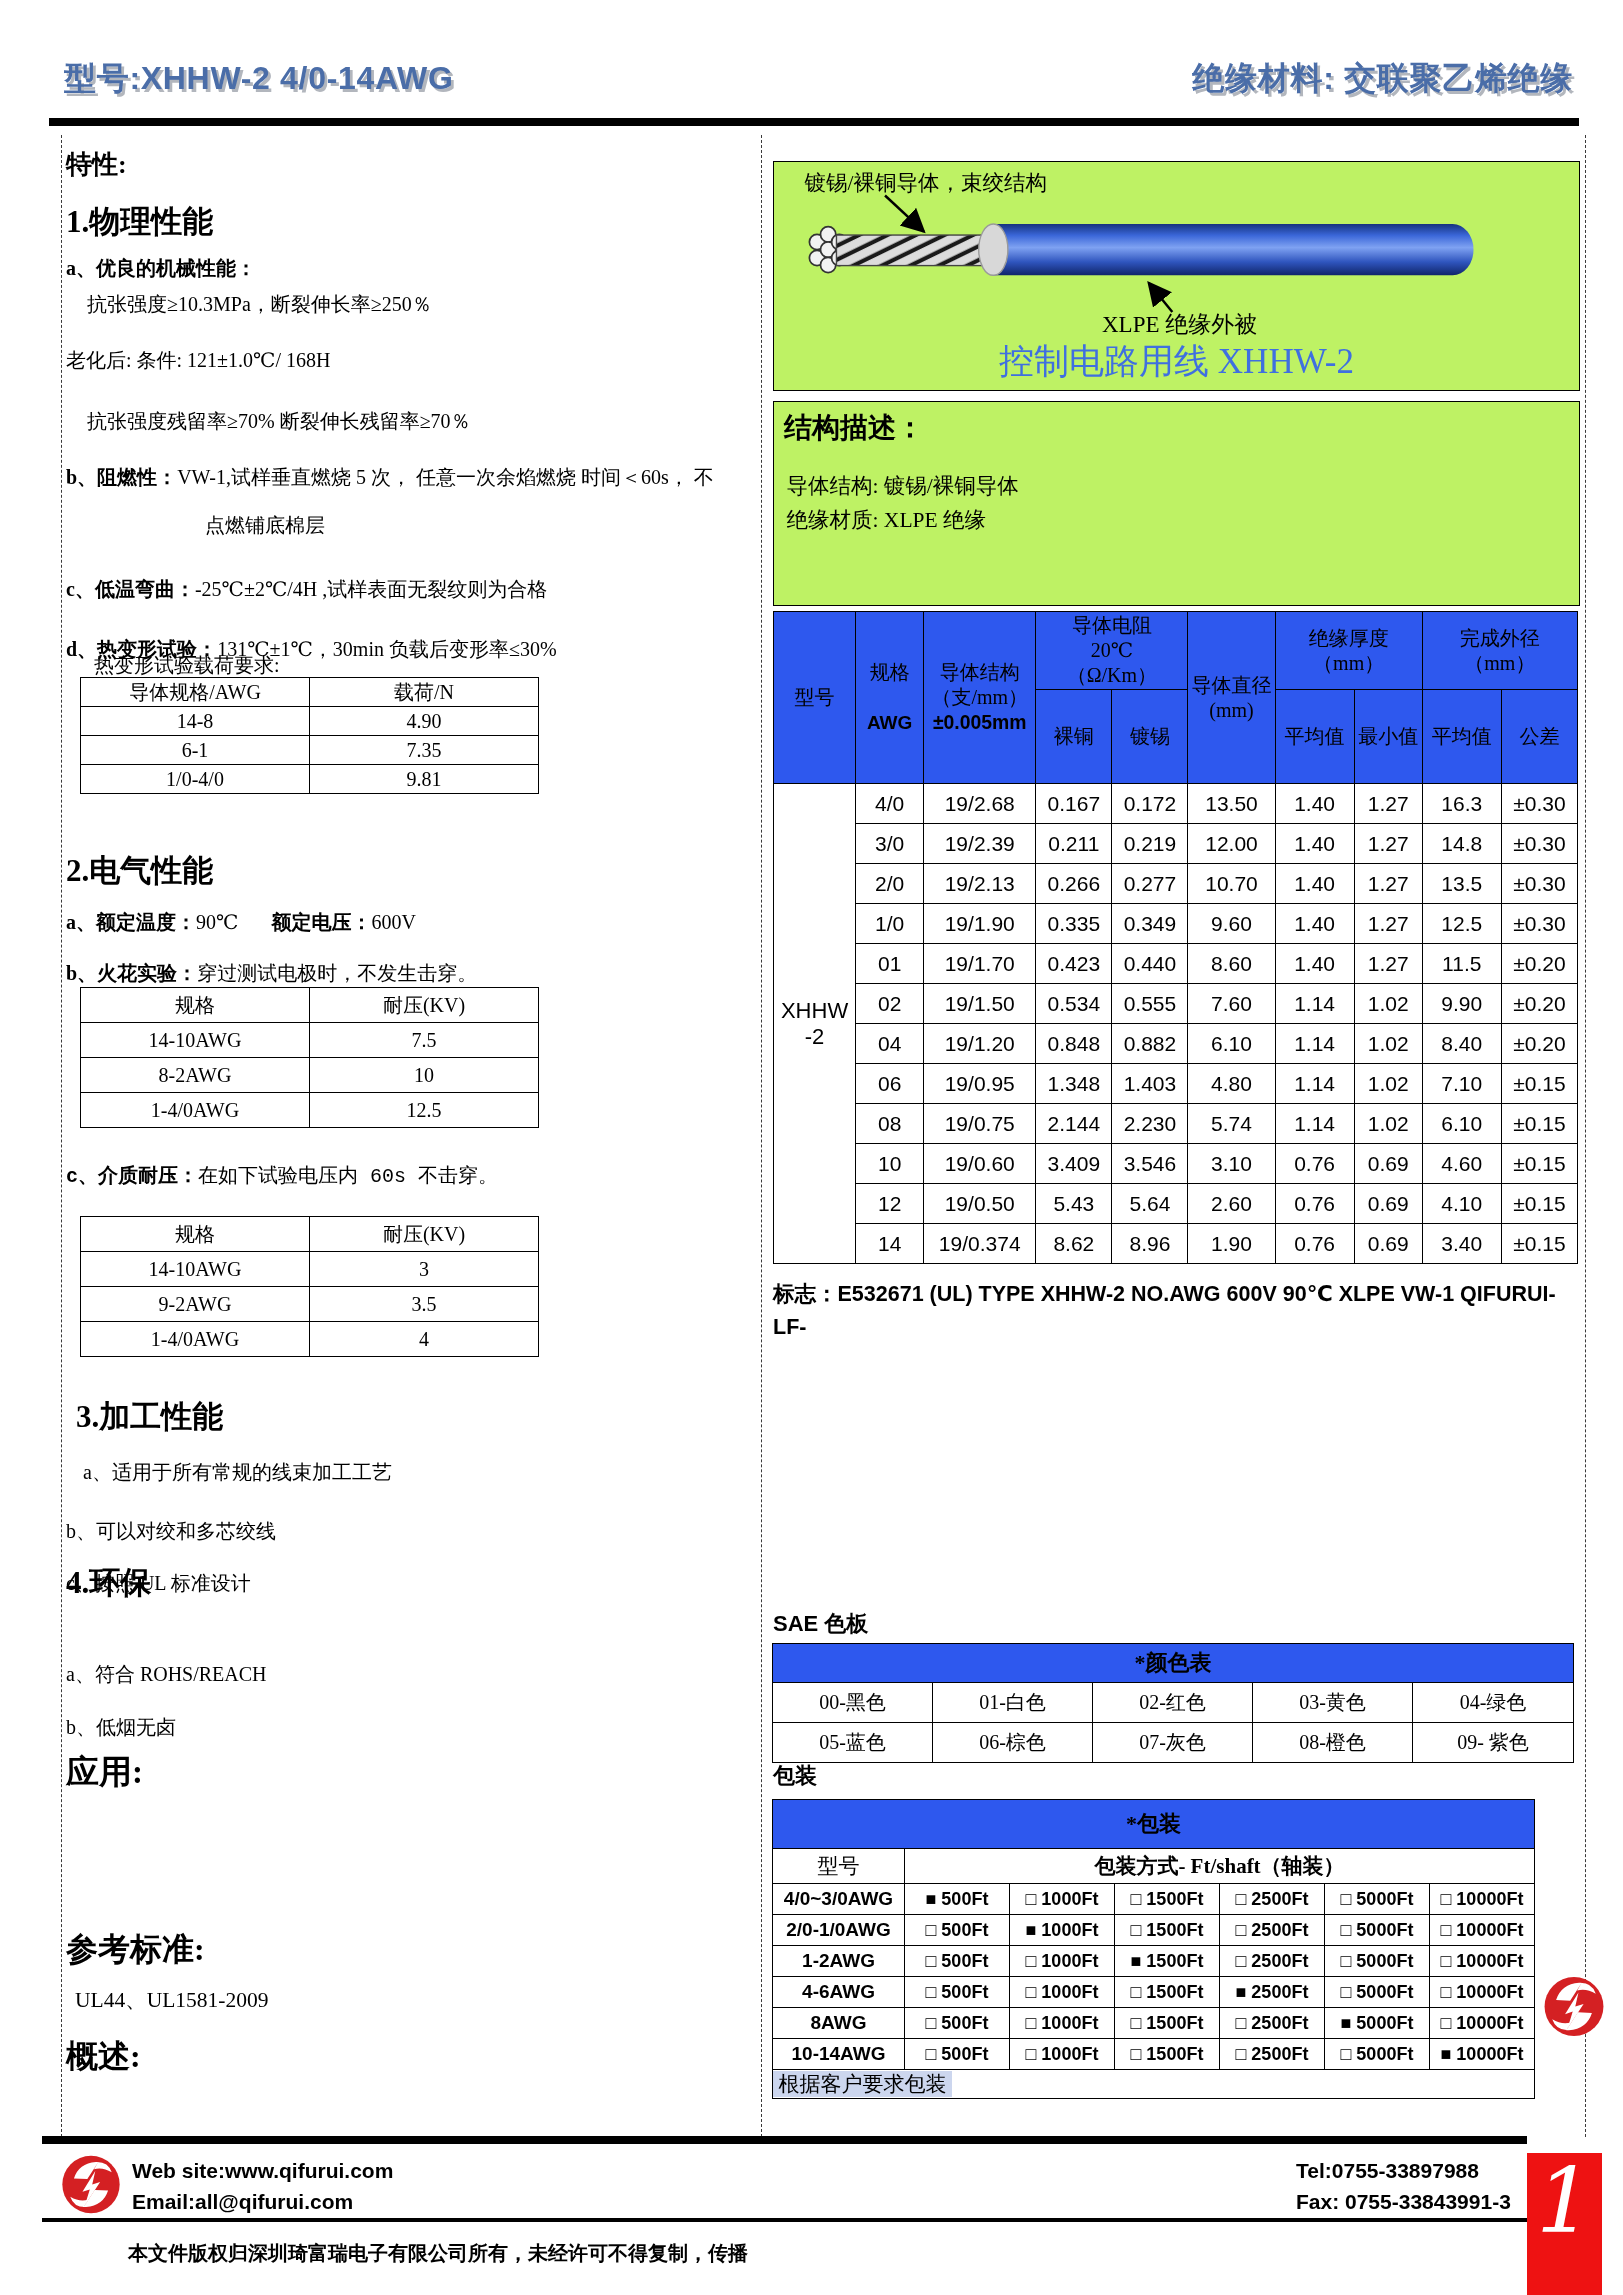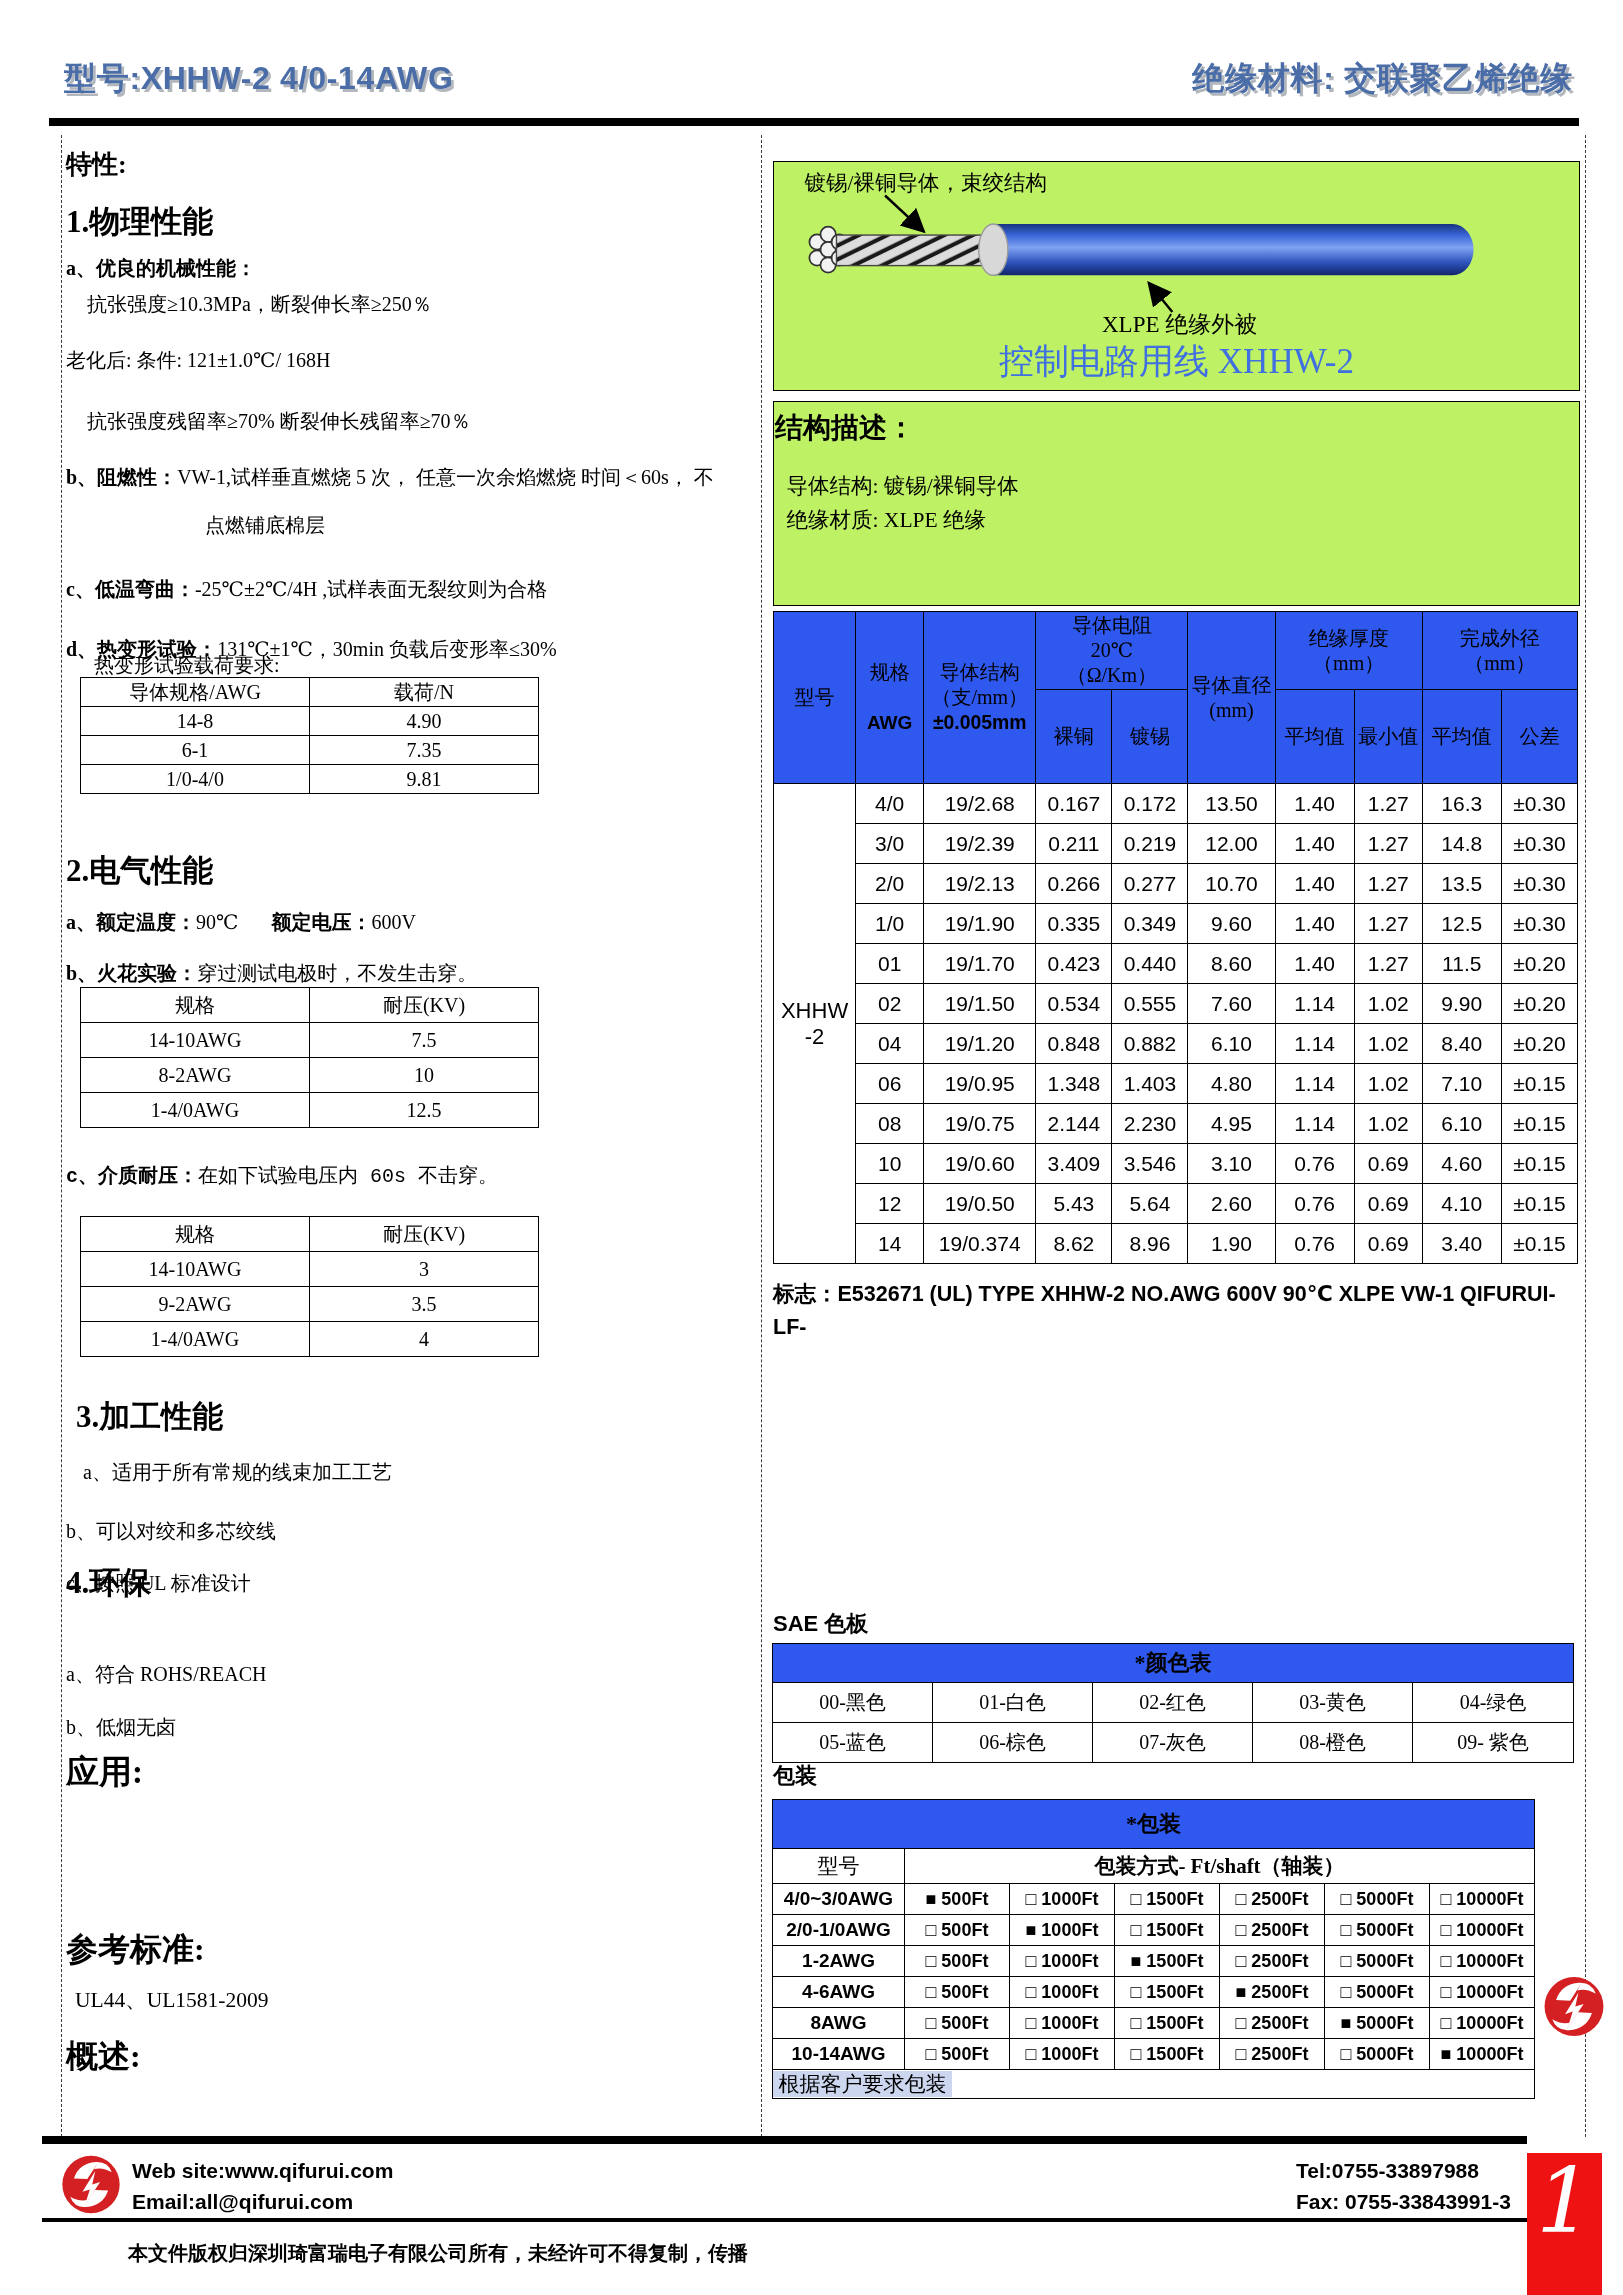--- a/index.html
+++ b/index.html
@@ -225,21 +225,21 @@
 
       <line x1="160" y1="48" x2="216" y2="100" stroke="#000" stroke-width="3.5" marker-end="url(#ah)"></line>
       <line x1="574" y1="216" x2="540" y2="174" stroke="#000" stroke-width="3.5" marker-end="url(#ah)"></line>
     </svg>
     <div class="figlabel" style="left:30.5px;top:5.6px;">镀锡/裸铜导体，束绞结构</div>
     <div class="figlabel" style="left:328px;top:147px;font-size:23px;">XLPE 绝缘外被</div>
     <div class="abs caption-blue" style="left:0;right:0;top:176px;text-align:center;">控制电路用线  XHHW-2</div>
   </div>
 
   <div class="box" style="left:773px;top:401px;width:805px;height:203px;">
-    <div class="abs b" style="left:1px;top:7px;font-size:28px;">结构描述：</div>
+    <div class="abs b" style="left:10px;top:7px;font-size:28px;">结构描述：</div>
     <div class="abs" style="left:12.5px;top:69px;font-size:21.5px;">导体结构: 镀锡/裸铜导体</div>
     <div class="abs" style="left:12.5px;top:103px;font-size:21.5px;">绝缘材质: XLPE 绝缘</div>
   </div>
 
   <table class="spec">
     <colgroup>
       <col style="width:82px">
         <col style="width:68px">
         <col style="width:112px">
       <col style="width:76px">
@@ -363,21 +363,21 @@
           <td>1.14</td>
           <td>1.02</td>
           <td>7.10</td>
           <td>±0.15</td>
         </tr>
         <tr>
           <td>08</td>
           <td>19/0.75</td>
           <td>2.144</td>
           <td>2.230</td>
-          <td>4.95</td>
+          <td>5.74</td>
           <td>1.14</td>
           <td>1.02</td>
           <td>6.10</td>
           <td>±0.15</td>
         </tr>
         <tr>
           <td>10</td>
           <td>19/0.60</td>
           <td>3.409</td>
           <td>3.546</td>

